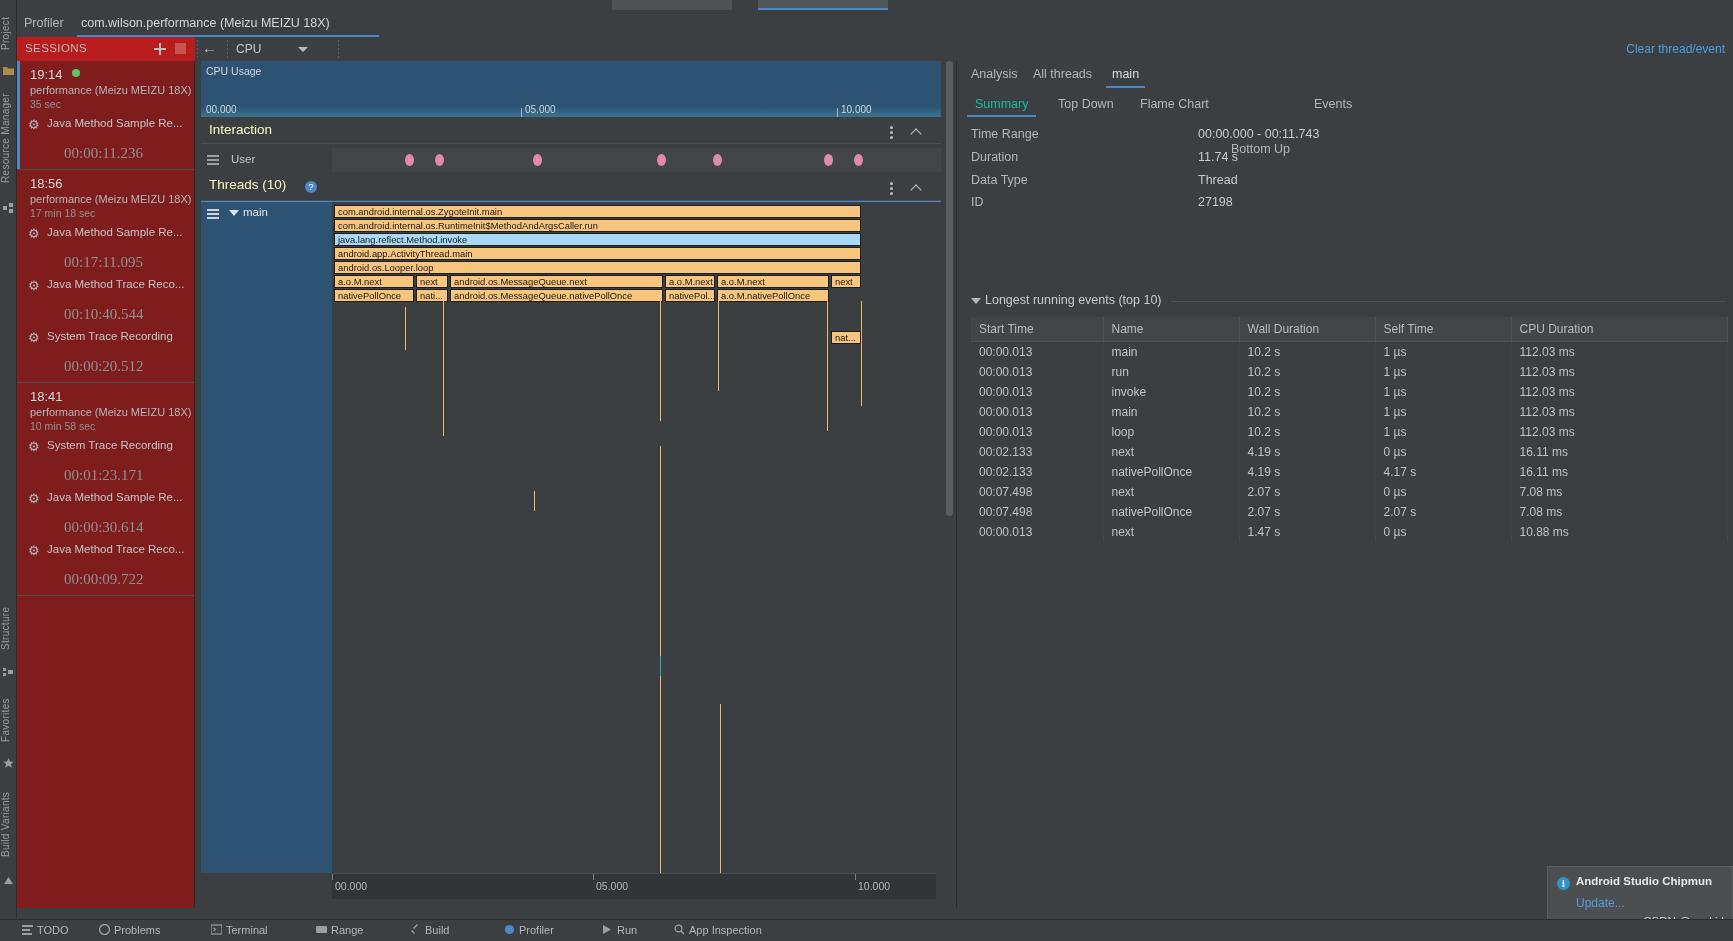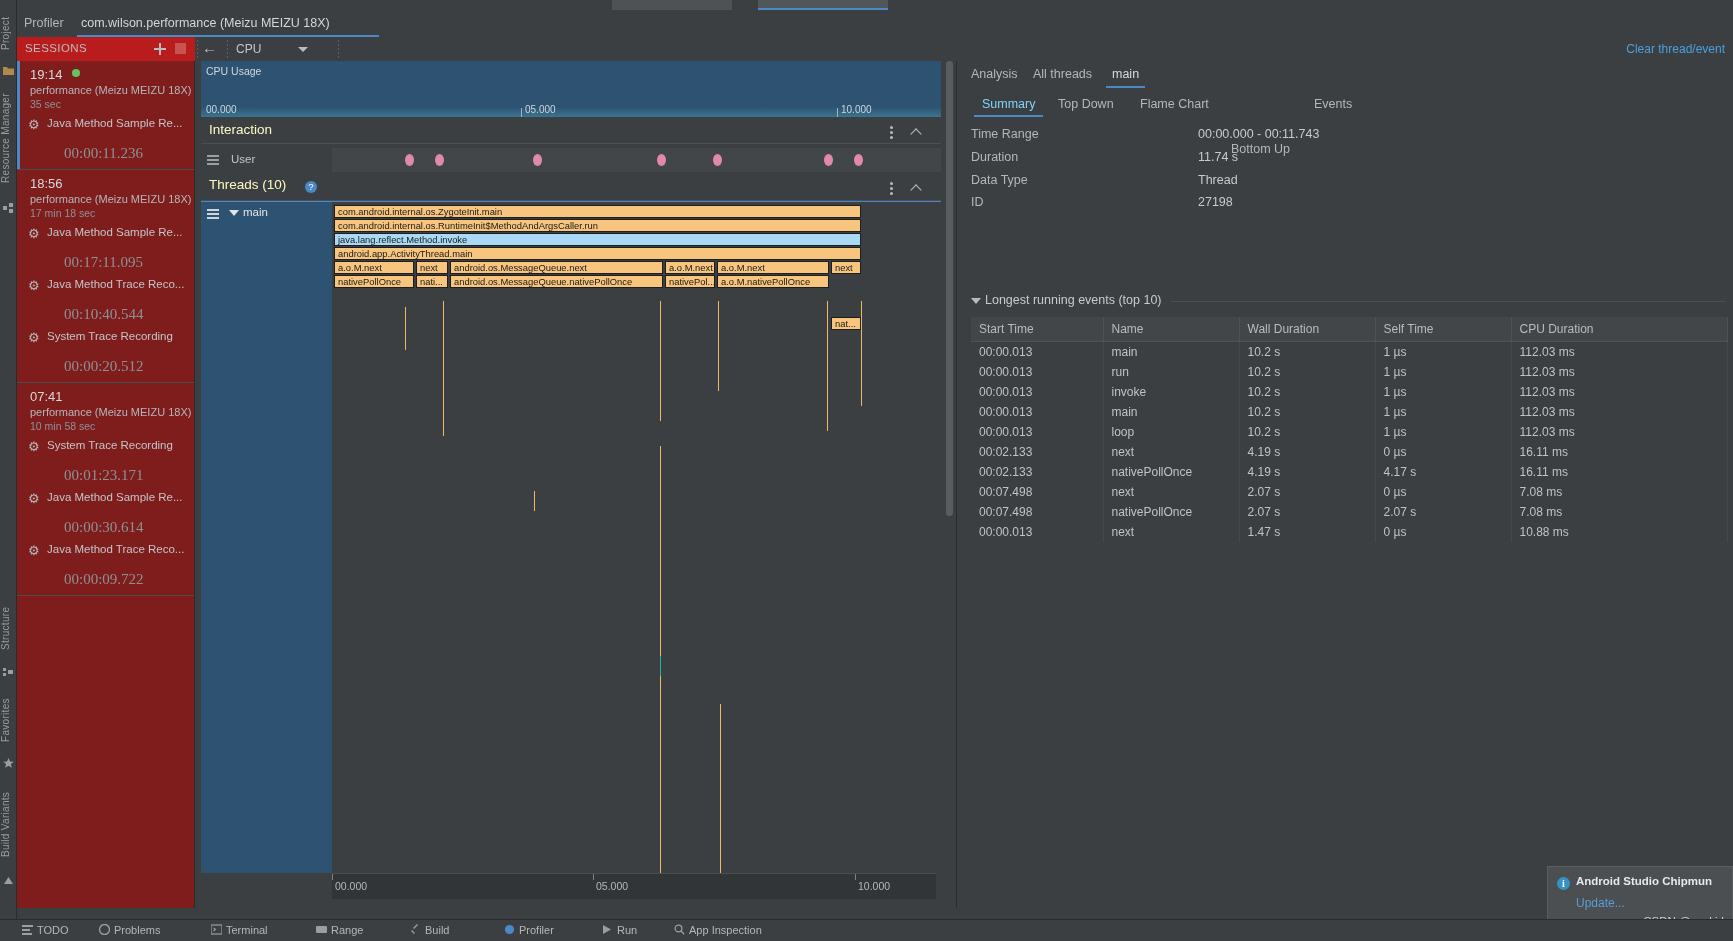--- a/index.html
+++ b/index.html
@@ -145,21 +145,21 @@
   
   .right { position:absolute; left:956px; top:61px; width:777px; height:847px; background:#3c3f41;
            border-left:1px solid #2b2b2b; }
   .tabrow1 { position:absolute; left:0; top:0; width:777px; height:30px; }
   .tab1 { position:absolute; top:6px; font-size:12.5px; color:#b4b7ba; cursor:pointer; }
   .tab1.on { color:#d8dadc; }
   .tab1.on::after { content:""; position:absolute; left:-6px; bottom:-7px; width:calc(100% + 12px); height:2px; background:#4a88c7; }
 
   .tabrow2 { position:absolute; left:0; top:30px; width:777px; height:29px; }
   .tab2 { position:absolute; top:6px; font-size:12.5px; color:#b4b7ba; cursor:pointer; }
-  .tab2.on { color:#7dd3fc;margin-left:7px; }
+  .tab2.on { color:#14b8a6; }
   .tab2.on::after { content:""; position:absolute; left:-8px; bottom:-6px; width:calc(100% + 16px); height:2px; background:#4a88c7; }
 
   .sumrow { position:absolute; left:14px; font-size:12.5px; }
   .sumrow .k { position:absolute; left:0; top:0; color:#b4b7ba; white-space:nowrap; }
   .sumrow .v { position:absolute; left:227px; top:0; color:#c8cacc; white-space:nowrap; }
 
   .lre { position:absolute; left:14px; top:232px; width:755px; height:16px; }
   .lre .tri { position:absolute; left:0; top:5px; width:0;height:0;
               border-left:5px solid transparent; border-right:5px solid transparent;
               border-top:6px solid #b9bcbe; cursor:pointer; }
@@ -295,21 +295,21 @@
       </div>
       <div class="sess-item">
         <span class="gear-ic">⚙</span>
         <span class="si-name">System Trace Recording</span>
         <div class="si-time">00:00:20.512</div>
       </div>
     </div>
 
     <div class="sess-group">
       <div class="sess-time">
-        <span>07:41</span>
+        <span>18:41</span>
       </div>
       <div class="sess-dev">performance (Meizu MEIZU 18X)</div>
       <div class="sess-dur">10 min 58 sec</div>
       <div class="sess-item">
         <span class="gear-ic">⚙</span>
         <span class="si-name">System Trace Recording</span>
         <div class="si-time">00:01:23.171</div>
       </div>
       <div class="sess-item">
         <span class="gear-ic">⚙</span>
@@ -417,20 +417,23 @@
           </div>
 
           <div class="frow">
             <div class="fcell sel" style="left:0px;width:527px;">java.lang.reflect.Method.invoke</div>
           </div>
 
           <div class="frow">
             <div class="fcell" style="left:0px;width:527px;">android.app.ActivityThread.main</div>
           </div>
 
+          <div class="frow">
+            <div class="fcell" style="left:0px;width:527px;">android.os.Looper.loop</div>
+          </div>
 
           <div class="frow">
             <div class="fcell" style="left:0px;width:80px;">a.o.M.next</div>
             <div class="fcell" style="left:82px;width:32px;">next</div>
             <div class="fcell" style="left:116px;width:213px;">android.os.MessageQueue.next</div>
             <div class="fcell" style="left:331px;width:50px;">a.o.M.next</div>
             <div class="fcell" style="left:383px;width:112px;">a.o.M.next</div>
             <div class="fcell" style="left:497px;width:30px;">next</div>
           </div>
 

